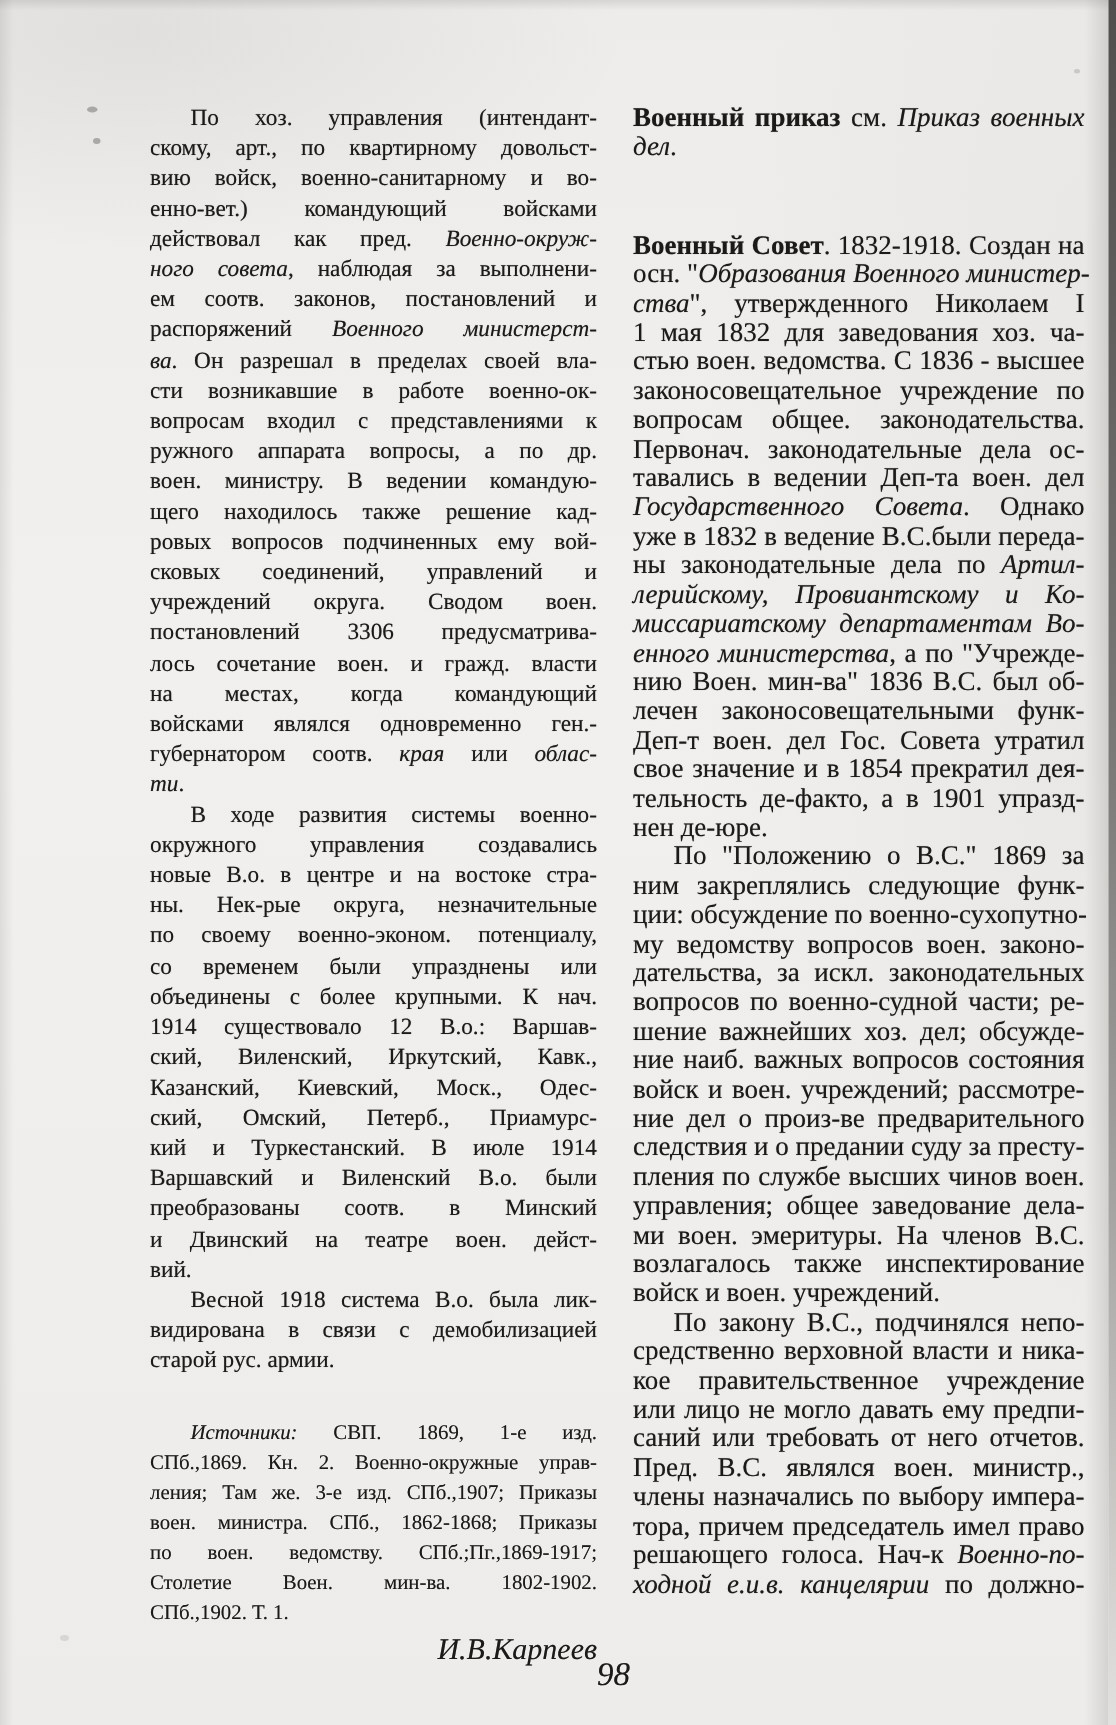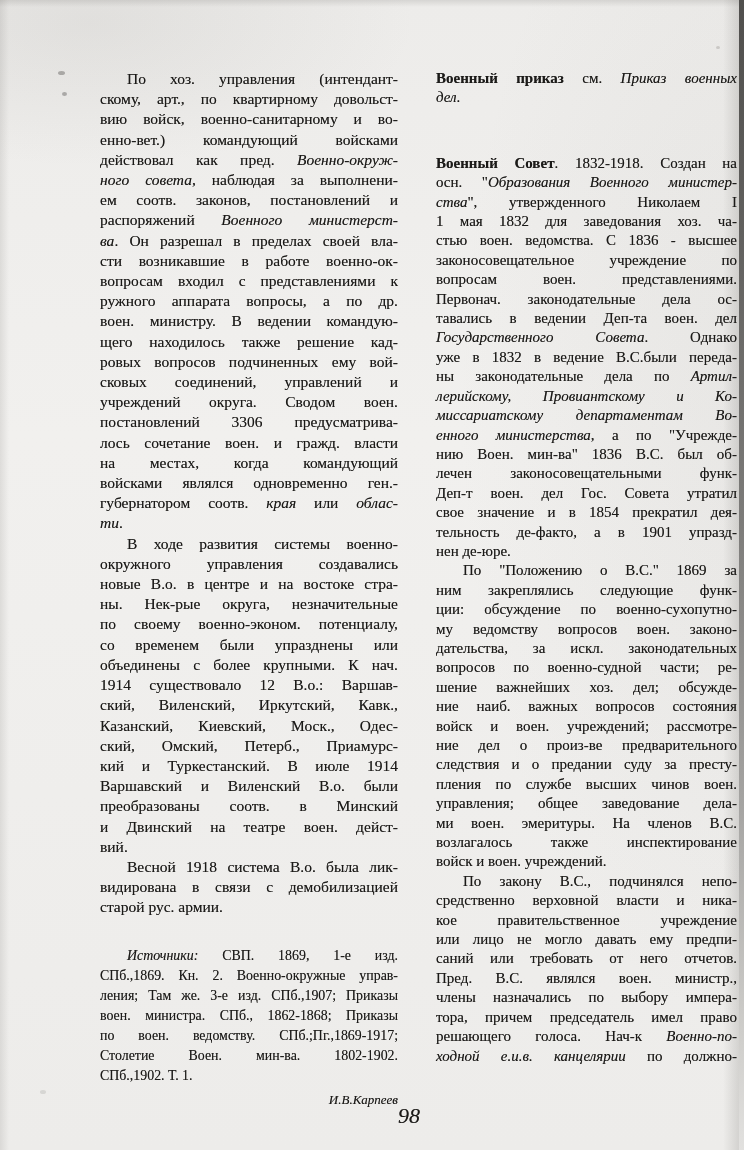--- a/index.html
+++ b/index.html
@@ -8,35 +8,35 @@
     font-family:"Liberation Serif","DejaVu Serif",serif;
     background-color:#eeedeb;
     background-image:
       radial-gradient(ellipse 500px 220px at 12% 2%, rgba(158,156,152,0.16), transparent 65%),
       radial-gradient(ellipse 420px 900px at 101% 35%, rgba(150,148,144,0.10), transparent 70%),
       linear-gradient(180deg,#edecea 0%,#f1f0ee 38%,#edecea 100%);
     color:#1b1a18;
   }
   .col{position:absolute;top:69px;}
   .col-left{left:100px;width:298px;font-size:15.5px;line-height:20.2px;}
-  .col-right{left:436px;width:301px;font-size:15px;line-height:19.4px;}
+  .col-right{left:422px;width:301px;font-size:18px;line-height:19.4px;}
   .para{margin:0;}
   .line{
     text-align:justify;text-align-last:justify;
     white-space:nowrap;
     text-shadow:0 0 0.5px rgba(25,24,22,0.55);
   }
   .line.last{text-align-last:left;}
   .para.indent .line:first-child{text-indent:27px;}
   .para.sources{font-size:13.9px;line-height:20px;margin-top:28px;}
   .para.sources .line{text-shadow:0 0 0.4px rgba(25,24,22,0.5);}
   .it{font-style:italic;}
   .bd{font-weight:bold;}
   .signature{
-    margin-top:4px;text-align:right;font-style:italic;font-size:13px;
+    margin-top:4px;text-align:right;font-style:italic;font-size:20px;
     text-shadow:0 0 0.4px rgba(25,24,22,0.5);
   }
   .page-number{
     position:absolute;left:398px;top:1103px;
     font-style:italic;font-size:22px;
     text-shadow:0 0 0.4px rgba(25,24,22,0.5);
   }
   
   .edge-right{
     position:absolute;right:0;top:0;width:5px;height:1150px;
@@ -137,21 +137,21 @@
       <div class="line"><span class="bd">Военный приказ</span><span> см. </span><span class="it">Приказ военных</span></div>
       <div class="line last"><span class="it">дел</span><span>.</span></div>
     </div>
     <div class="para" style="margin-top: 46px;">
       <div class="line"><span class="bd">Военный Совет</span><span>. 1832-1918. Создан на</span></div>
       <div class="line"><span>осн. "</span><span class="it">Образования Военного министер-</span></div>
       <div class="line"><span class="it">ства</span><span>", утвержденного Николаем I</span></div>
       <div class="line"><span>1 мая 1832 для заведования хоз. ча-</span></div>
       <div class="line"><span>стью воен. ведомства. С 1836 - высшее</span></div>
       <div class="line"><span>законосовещательное учреждение по</span></div>
-      <div class="line"><span>вопросам воен. представлениями.</span></div>
+      <div class="line"><span>вопросам общее. законодательства.</span></div>
       <div class="line"><span>Первонач. законодательные дела ос-</span></div>
       <div class="line"><span>тавались в ведении Деп-та воен. дел</span></div>
       <div class="line"><span class="it">Государственного Совета</span><span>. Однако</span></div>
       <div class="line"><span>уже в 1832 в ведение В.С.были переда-</span></div>
       <div class="line"><span>ны законодательные дела по </span><span class="it">Артил-</span></div>
       <div class="line"><span class="it">лерийскому, Провиантскому и Ко-</span></div>
       <div class="line"><span class="it">миссариатскому департаментам Во-</span></div>
       <div class="line"><span class="it">енного министерства</span><span>, а по "Учрежде-</span></div>
       <div class="line"><span>нию Воен. мин-ва" 1836 В.С. был об-</span></div>
       <div class="line"><span>лечен законосовещательными функ-</span></div>

